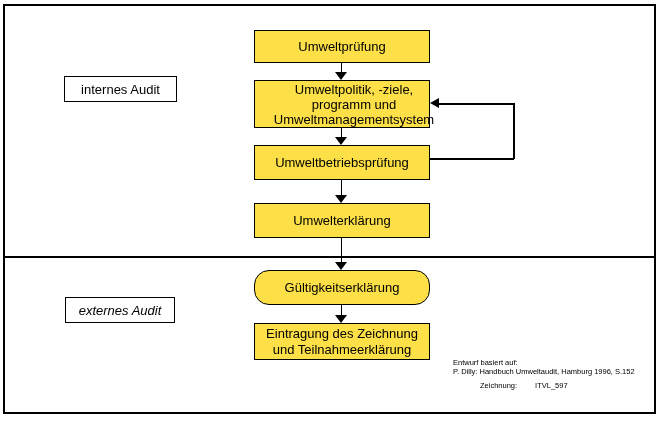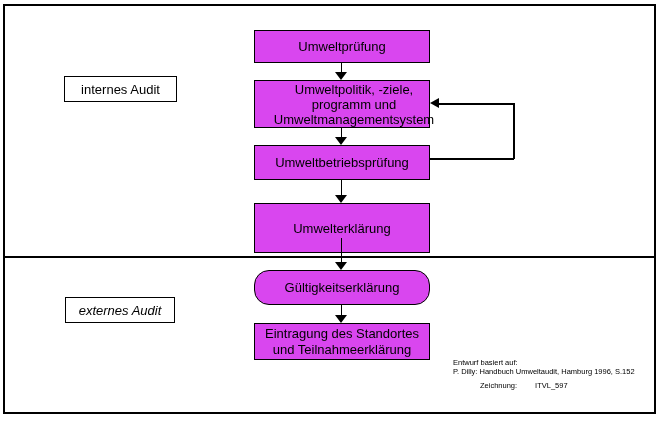--- a/index.html
+++ b/index.html
@@ -38,21 +38,21 @@
     justify-content: center;
     font-size: 13px;
     white-space: nowrap;
     text-align: right;
   }
   .flowbox {
     position: absolute;
     left: 254px;
     width: 176px;
     border: 1.5px solid #000000;
-    background: #d946ef;
+    background: #fde047;
     display: flex;
     flex-direction: column;
     align-items: center;
     justify-content: center;
     font-size: 13px;
     line-height: 15px;
     text-align: center;
     box-sizing: border-box;
   }
   .arrow-down {
@@ -126,30 +126,30 @@
   <div class="flowbox" style="top:80px; height:48px;padding-left:24px;">
     <span>Umweltpolitik, -ziele,</span>
     <span>programm und</span>
     <span>Umweltmanagementsystem</span>
   </div>
 
   <div class="flowbox" style="top:145px; height:35px;">
     <span>Umweltbetriebsprüfung</span>
   </div>
 
-  <div class="flowbox" style="top:203px; height:50px;">
+  <div class="flowbox" style="top:203px; height:35px;">
     <span>Umwelterklärung</span>
   </div>
 
   <div class="flowbox" style="top:270px; height:35px;border-radius:15px;">
     <span>Gültigkeitserklärung</span>
   </div>
 
   <div class="flowbox" style="top:323px; height:37px; line-height:16px;">
-    <span>Eintragung des Standortes</span>
+    <span>Eintragung des Zeichnung</span>
     <span>und Teilnahmeerklärung</span>
   </div>
 
   <div class="arrow-down" style="left:335px; top:63px;  height:17px;">
       <div class="stem"></div>
       <div class="head"></div>
     </div>
   <div class="arrow-down" style="left:335px; top:128px; height:17px;">
       <div class="stem"></div>
       <div class="head"></div>

